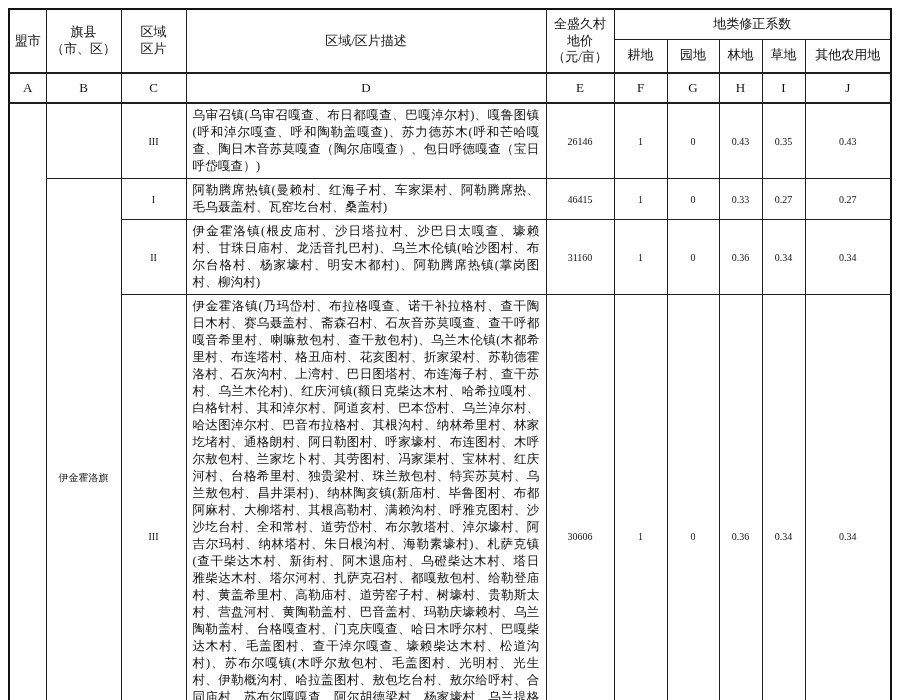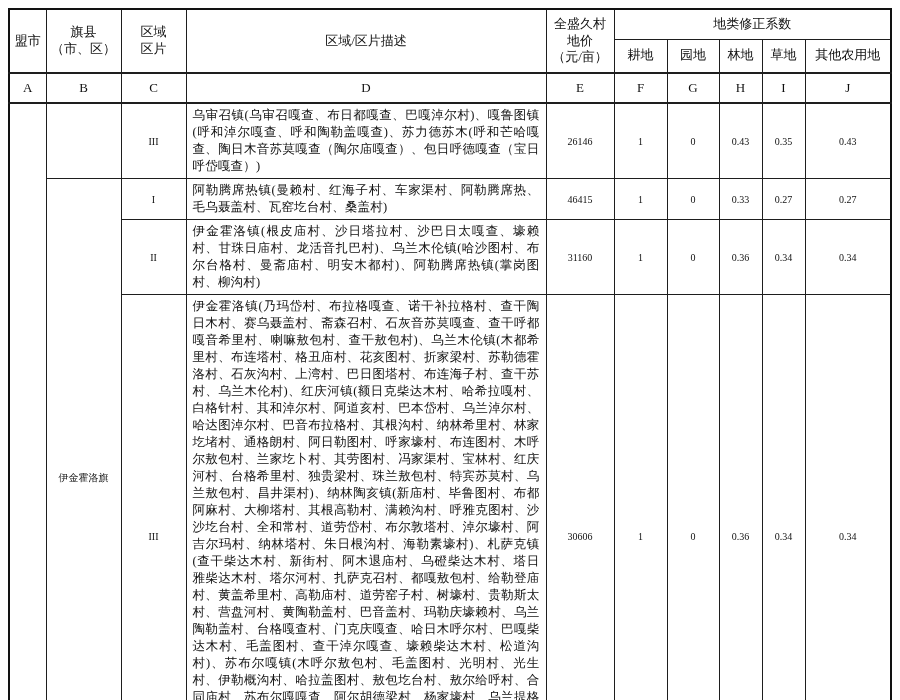--- a/index.html
+++ b/index.html
@@ -103,21 +103,21 @@
         <td class="desc">阿勒腾席热镇(曼赖村、红海子村、车家渠村、阿勒腾席热、毛乌聂盖村、瓦窑圪台村、桑盖村)</td>
         <td>46415</td>
         <td>1</td>
         <td>0</td>
         <td>0.33</td>
         <td>0.27</td>
         <td>0.27</td>
       </tr>
       <tr class="r3">
         <td>II</td>
-        <td class="desc">伊金霍洛镇(根皮庙村、沙日塔拉村、沙巴日太嘎查、壕赖村、甘珠日庙村、龙活音扎巴村)、乌兰木伦镇(哈沙图村、布尔台格村、曼斋庙村、明安木都村)、阿勒腾席热镇(掌岗图村、柳沟村)</td>
+        <td class="desc">伊金霍洛镇(根皮庙村、沙日塔拉村、沙巴日太嘎查、壕赖村、甘珠日庙村、龙活音扎巴村)、乌兰木伦镇(哈沙图村、布尔台格村、杨家壕村、明安木都村)、阿勒腾席热镇(掌岗图村、柳沟村)</td>
         <td>31160</td>
         <td>1</td>
         <td>0</td>
         <td>0.36</td>
         <td>0.34</td>
         <td>0.34</td>
       </tr>
       <tr class="r4">
         <td>III</td>
         <td class="desc">伊金霍洛镇(乃玛岱村、布拉格嘎查、诺干补拉格村、查干陶日木村、赛乌聂盖村、斋森召村、石灰音苏莫嘎查、查干呼都嘎音希里村、喇嘛敖包村、查干敖包村)、乌兰木伦镇(木都希里村、布连塔村、格丑庙村、花亥图村、折家梁村、苏勒德霍洛村、石灰沟村、上湾村、巴日图塔村、布连海子村、查干苏村、乌兰木伦村)、红庆河镇(额日克柴达木村、哈希拉嘎村、白格针村、其和淖尔村、阿道亥村、巴本岱村、乌兰淖尔村、哈达图淖尔村、巴音布拉格村、其根沟村、纳林希里村、林家圪堵村、通格朗村、阿日勒图村、呼家壕村、布连图村、木呼尔敖包村、兰家圪卜村、其劳图村、冯家渠村、宝林村、红庆河村、台格希里村、独贵梁村、珠兰敖包村、特宾苏莫村、乌兰敖包村、昌井渠村)、纳林陶亥镇(新庙村、毕鲁图村、布都阿麻村、大柳塔村、其根高勒村、满赖沟村、呼雅克图村、沙沙圪台村、全和常村、道劳岱村、布尔敦塔村、淖尔壕村、阿吉尔玛村、纳林塔村、朱日根沟村、海勒素壕村)、札萨克镇(查干柴达木村、新街村、阿木退庙村、乌磴柴达木村、塔日雅柴达木村、塔尔河村、扎萨克召村、都嘎敖包村、给勒登庙村、黄盖希里村、高勒庙村、道劳窑子村、树壕村、贵勒斯太村、营盘河村、黄陶勒盖村、巴音盖村、玛勒庆壕赖村、乌兰陶勒盖村、台格嘎查村、门克庆嘎查、哈日木呼尔村、巴嘎柴达木村、毛盖图村、查干淖尔嘎查、壕赖柴达木村、松道沟村)、苏布尔嘎镇(木呼尔敖包村、毛盖图村、光明村、光生村、伊勒概沟村、哈拉盖图村、敖包圪台村、敖尔给呼村、合同庙村、苏布尔嘎嘎查、阿尔胡德梁村、杨家壕村、乌兰提格村、扎斋庙村、阿斯日音希里村、全盛久村、哈布其勒村、道劳岱村、阿日雅布鲁村、查干日格尔村、毛乌聂盖村、敏盖村、光胜村、壕赖苏村、阿格图村、镇乌尔掌村、小乌兰敖包村)</td>

